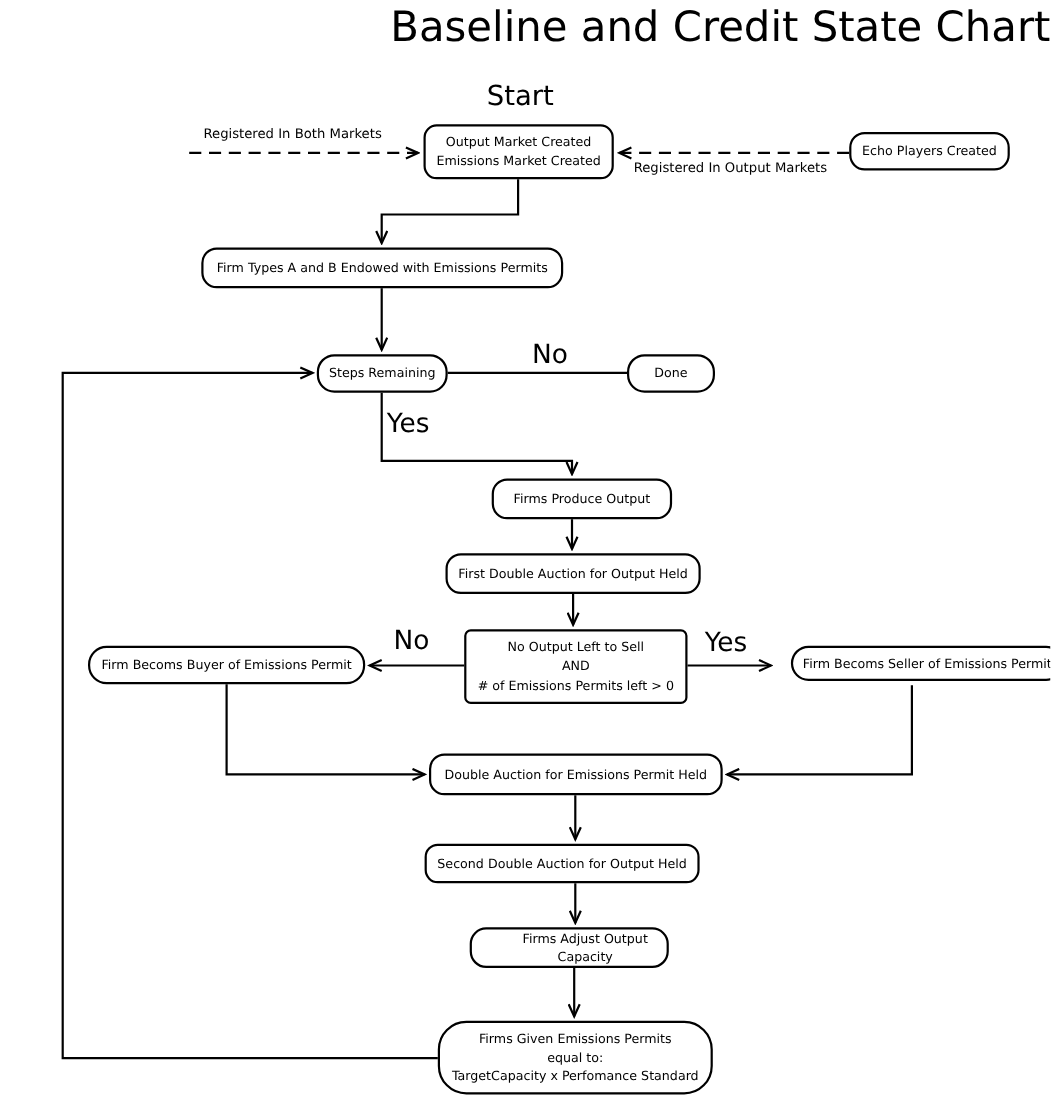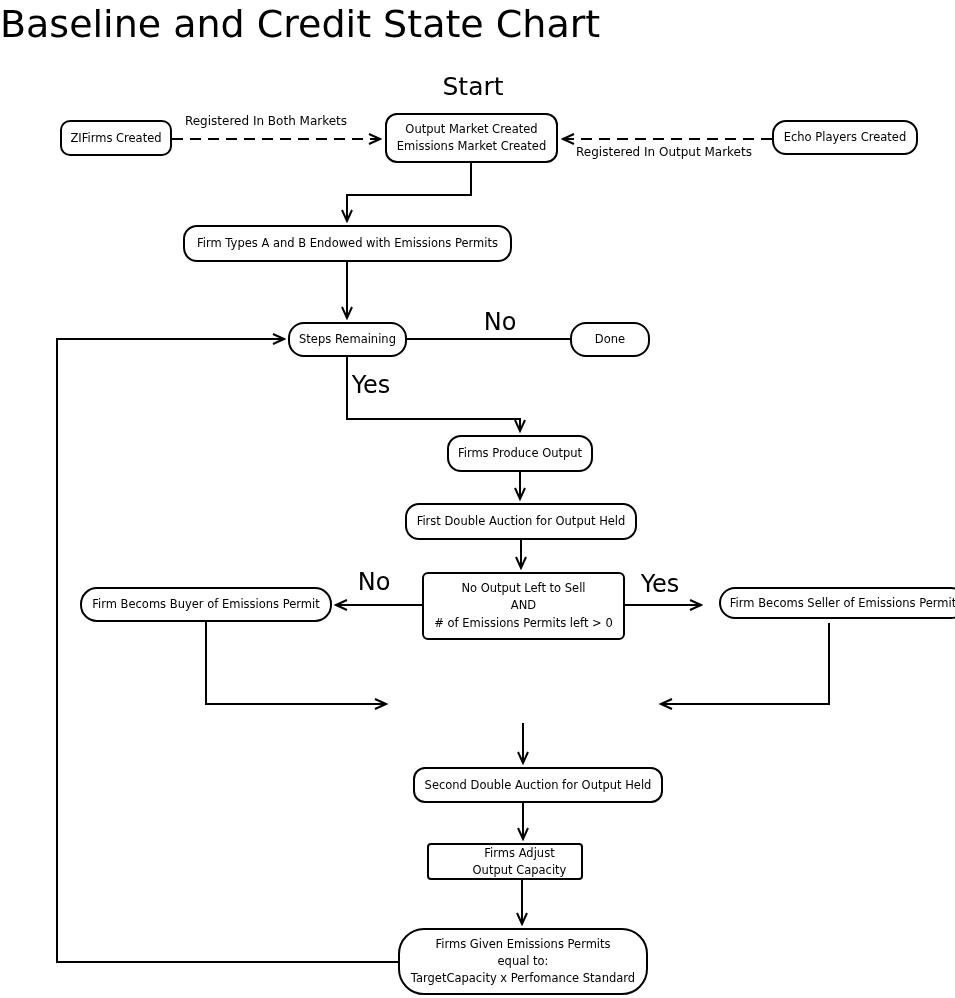--- a/index.html
+++ b/index.html
@@ -8,21 +8,21 @@
     width: 955px;
     height: 998px;
     background: #ffffff;
     color: #000000;
     font-family: "DejaVu Sans", "Liberation Sans", sans-serif;
     overflow: hidden;
   }
   .title {
     position: absolute;
     top: 2px; left: 0; width: 100%;
-    text-align: left;
+    text-align: right;
     font-size: 38px;
     line-height: 1.2;
     white-space: nowrap;
   }
   .edges { position: absolute; top: 0; left: 0; }
   .edges polyline { fill: none; stroke: #000000; stroke-width: 2; }
   .edges polyline.dashed { stroke-dasharray: 11 7; }
   .node {
     position: absolute;
     box-sizing: border-box;
@@ -77,23 +77,20 @@
 
   <div class="title">Baseline and Credit State Chart</div>
   <div class="lbl lbl-start" style="left:473px; top:72px;">Start</div>
   <div class="lbl" style="left:266px; top:114px;">Registered In Both Markets</div>
   <div class="lbl" style="left:664px; top:113px;margin-top:32px;">Registered In Output Markets</div>
   <div class="lbl lbl-big" style="left:500px; top:308px;">No</div>
   <div class="lbl lbl-big" style="left:371px; top:371px;">Yes</div>
   <div class="lbl lbl-big" style="left:374px; top:568px;">No</div>
   <div class="lbl lbl-big" style="left:660px; top:570px;">Yes</div>
 
-  <div class="node" style="left:60px; top:120px; width:112px; height:36px; border-radius:10px;">
-    <span>ZIFirms Created</span>
-  </div>
 
   <div class="node" style="left:385px; top:113px; width:173px; height:50px; border-radius:12px;">
     <span>Output Market Created
 Emissions Market Created</span>
   </div>
 
   <div class="node" style="left:772px; top:120px; width:146px; height:35px; border-radius:14px;">
     <span>Echo Players Created</span>
   </div>
 
@@ -102,21 +99,21 @@
   </div>
 
   <div class="node" style="left:288px; top:322px; width:119px; height:35px; border-radius:16px;">
     <span>Steps Remaining</span>
   </div>
 
   <div class="node" style="left:570px; top:322px; width:80px; height:35px; border-radius:16px;">
     <span>Done</span>
   </div>
 
-  <div class="node" style="left:447px; top:435px; width:146px; height:37px; border-radius:14px;">
+  <div class="node" style="left:447px; top:435px; width:164px; height:37px; border-radius:14px;">
     <span>Firms Produce Output</span>
   </div>
 
   <div class="node" style="left:405px; top:503px; width:232px; height:37px; border-radius:14px;align-items:center;">
     <span>First Double Auction for Output Held</span>
   </div>
 
   <div class="node" style="left:422px; top:572px; width:203px; height:68px; border-radius:6px; line-height:1.5;">
     <span>No Output Left to Sell
 AND
@@ -124,26 +121,29 @@
   </div>
 
   <div class="node" style="left:80px; top:587px; width:252px; height:35px; border-radius:17px;">
     <span>Firm Becoms Buyer of Emissions Permit</span>
   </div>
 
   <div class="node" style="left:719px; top:587px; width:248px; height:32px; border-radius:17px;">
     <span>Firm Becoms Seller of Emissions Permit</span>
   </div>
 
+  <div class="node" style="left:390px; top:685px; width:267px; height:38px; border-radius:14px;">
+    <span>Double Auction for Emissions Permit Held</span>
+  </div>
 
-  <div class="node" style="left:413px; top:767px; width:250px; height:36px; border-radius:12px;">
+  <div class="node" style="left:386px; top:767px; width:250px; height:36px; border-radius:12px;">
     <span>Second Double Auction for Output Held</span>
   </div>
 
-  <div class="node" style="left:427px; top:843px; width:156px; height:37px; border-radius:4px;padding-left:35px;">
+  <div class="node" style="left:427px; top:843px; width:181px; height:37px; border-radius:15px;padding-left:35px;">
     <span>Firms Adjust Output Capacity</span>
   </div>
 
   <div class="node" style="left:398px; top:928px; width:250px; height:67px; border-radius:26px; line-height:1.5;">
     <span>Firms Given Emissions Permits
 equal to:
 TargetCapacity x Perfomance Standard</span>
   </div>
 
 </div>

